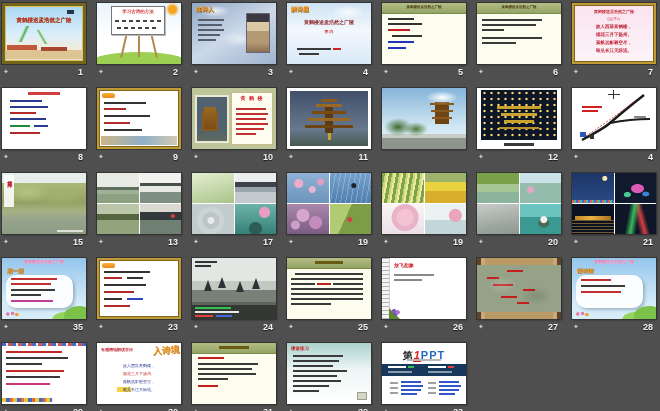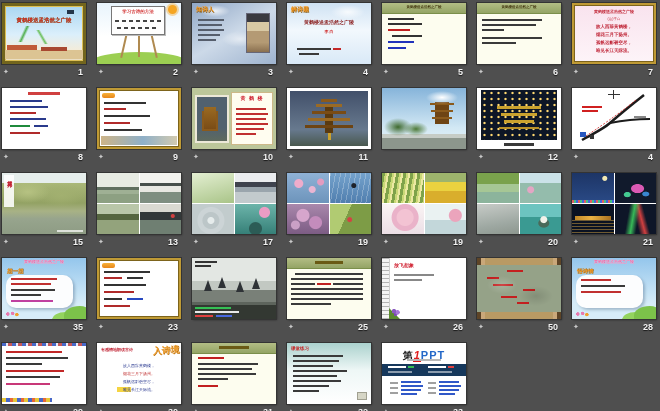--- a/index.html
+++ b/index.html
@@ -676,20 +676,24 @@
     <div class="thumb s24">
       <div class="bars"></div>
       <i class="sail" style="left:12px;top:22px"></i>
       <i class="sail" style="left:26px;top:19px"></i>
       <i class="sail" style="left:44px;top:23px"></i>
       <i class="sail" style="left:60px;top:20px"></i>
       <div class="ov">
             <div class="bars"></div>
           </div>
     </div>
+    <div class="foot">
+          <span class="tic">✦</span>
+          <span class="num">24</span>
+        </div>
   </div>
 
   <div class="cell">
     <div class="thumb cream s25">
       <div class="gband"></div>
       <div class="bh"></div>
       <div class="bars"></div>
     </div>
     <div class="foot">
           <span class="tic">✦</span>
@@ -710,21 +714,21 @@
           <span class="num">26</span>
         </div>
   </div>
 
   <div class="cell">
     <div class="thumb s27">
           <div class="bars"></div>
         </div>
     <div class="foot">
           <span class="tic">✦</span>
-          <span class="num">50</span>
+          <span class="num">27</span>
         </div>
   </div>
 
   <div class="cell">
     <div class="thumb bluecloud s28">
       <span class="mt t">黄鹤楼送孟浩然之广陵</span>
       <span class="ml tagOr tag">悟诗情</span>
       <div class="cloud">
             <div class="bars"></div>
           </div>

